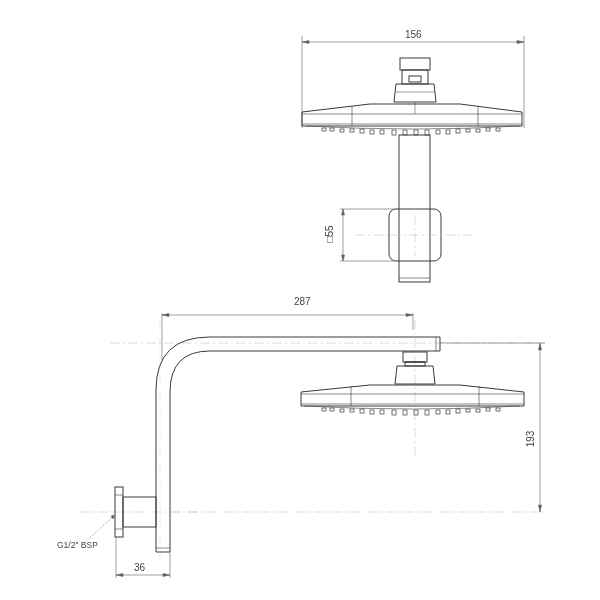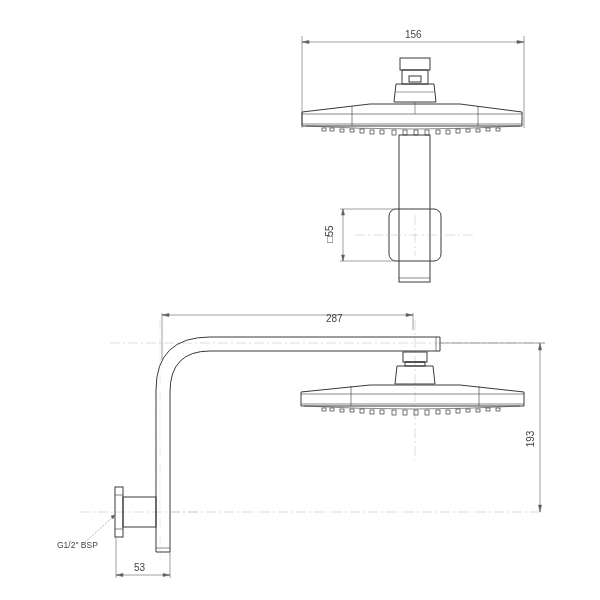--- a/index.html
+++ b/index.html
@@ -152,16 +152,16 @@
 
     <g stroke="#777" stroke-width="0.6">
       <line x1="82" y1="545" x2="115" y2="515" stroke-dasharray="2,1.5"></line>
       <polygon points="115,515 111,516 113,519" fill="#555"></polygon>
     </g>
   </g>
 </svg>
 
 <span class="dim-text" style="left:405px; top:30px;">156</span>
 <span class="dim-text vert" style="left:321px; top:229px;">□55</span>
-<span class="dim-text" style="left:294px; top:314px;margin-left:32px;">287</span>
+<span class="dim-text" style="left:294px; top:297px;">287</span>
 <span class="dim-text vert" style="left:523px; top:434px;">193</span>
-<span class="dim-text" style="left:134px; top:563px;">53</span>
+<span class="dim-text" style="left:134px; top:563px;">36</span>
 <span class="dim-text" style="left:57px; top:541px; font-size:8.5px;">G1/2" BSP</span>
 
 </body></html>

